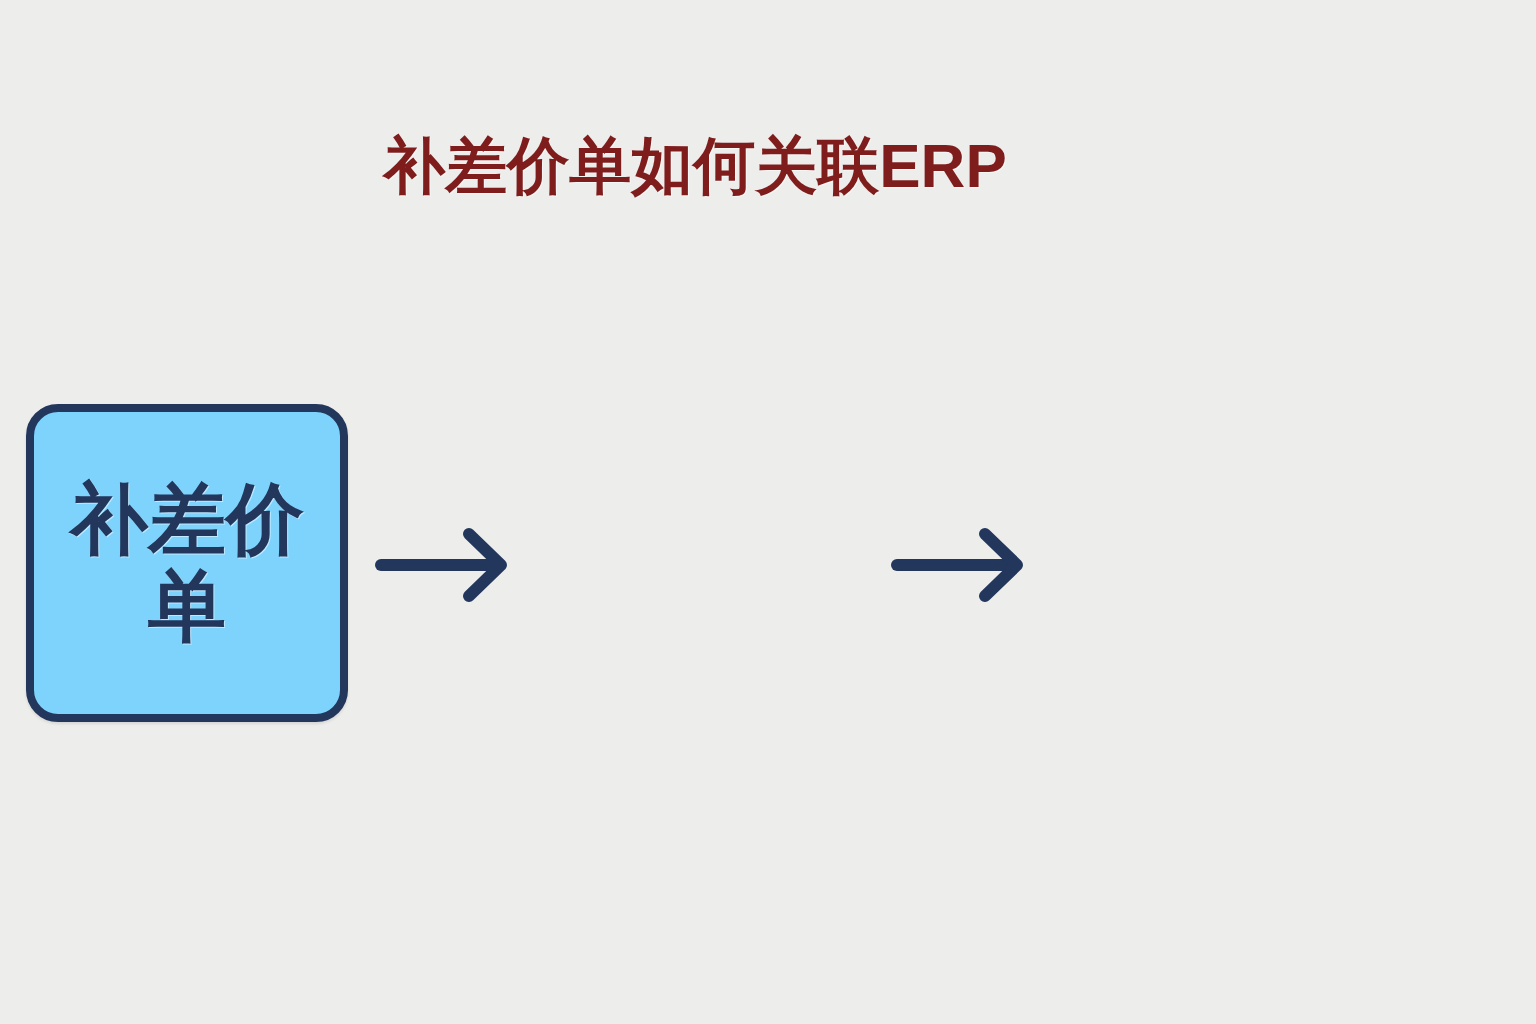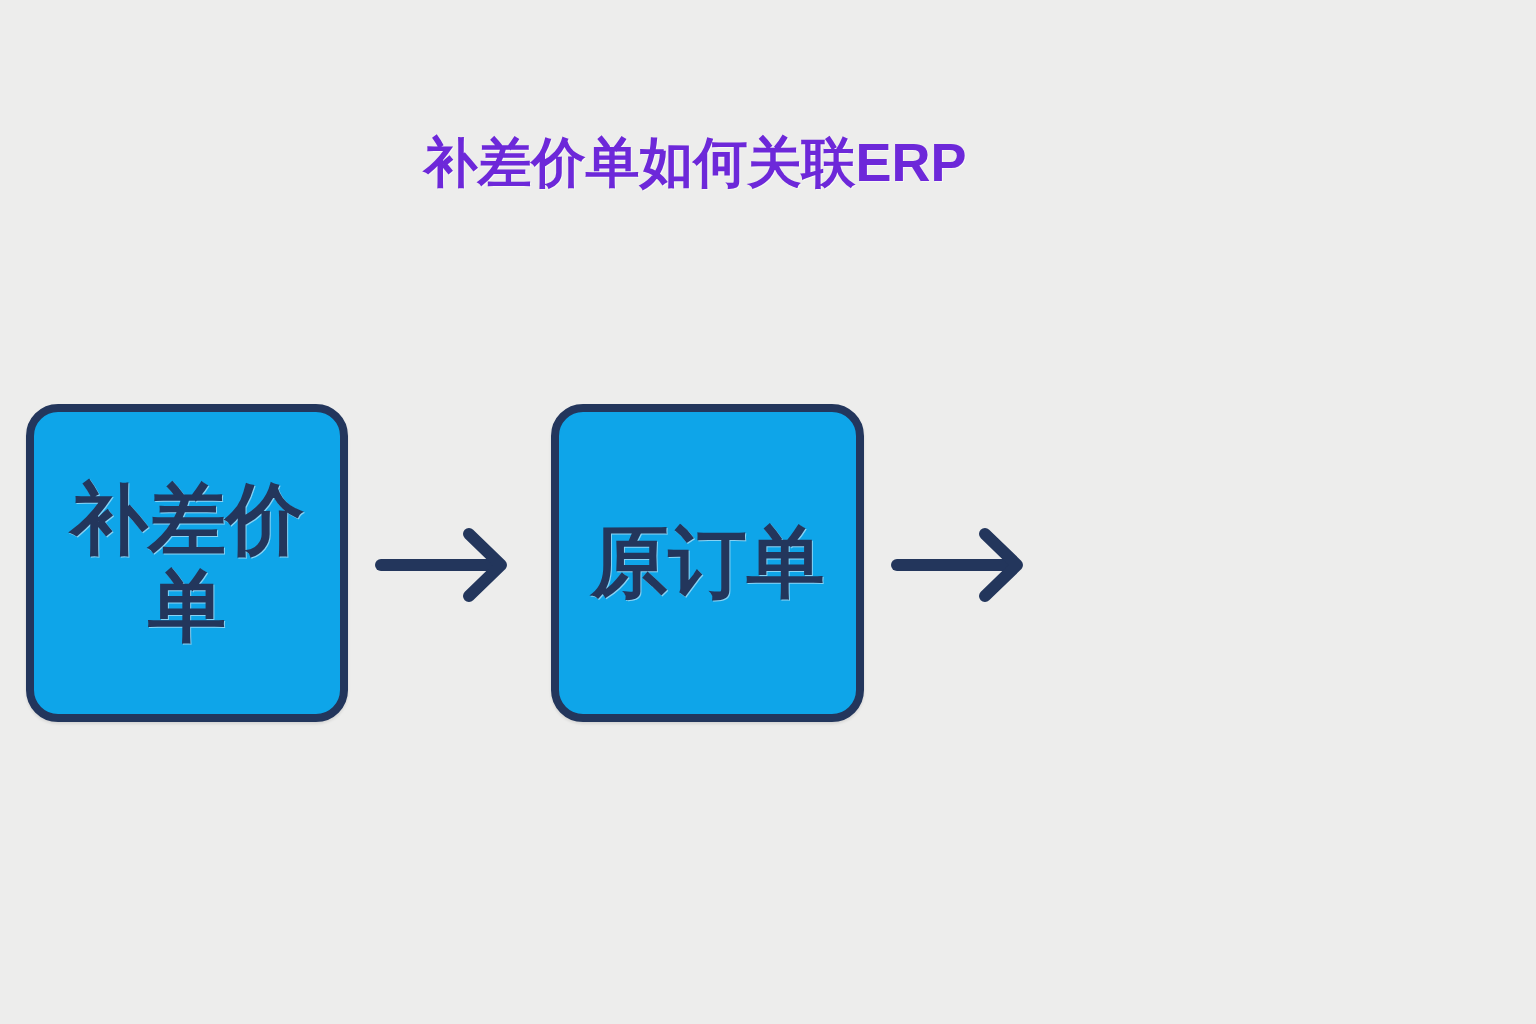--- a/index.html
+++ b/index.html
@@ -22,43 +22,43 @@
     background: #ededec;
   }
 
   
   .title {
     position: absolute;
     left: 0;
     top: 133px;
     width: 1390px;
     text-align: center;
-    font-size: 54px;
+    font-size: 62px;
     line-height: 1.08;
     font-weight: 700;
     letter-spacing: 0px;
-    color: #6d28d9;
+    color: #7f1d1d;
     white-space: nowrap;
     text-shadow: 1px 1px 0 rgba(255,255,255,0.55);
   }
 
   
   .flow {
     position: absolute;
     left: 0;
     top: 404px;
     width: 1536px;
     height: 320px;
   }
 
   .node {
     position: absolute;
     top: 0;
     height: 318px;
-    background: #0ea5e9;
+    background: #7dd3fc;
     border: 8px solid #23365c;
     border-radius: 32px;
     box-sizing: border-box;
     display: flex;
     align-items: center;
     justify-content: center;
     box-shadow: 0 2px 3px rgba(0,0,0,0.10);
   }
 
   .node-1 { left: 26px;   width: 322px; }
@@ -113,23 +113,20 @@
 
     <div class="arrow arrow-1">
       <svg width="140" height="76" viewBox="0 0 140 76" xmlns="http://www.w3.org/2000/svg">
         <g fill="none" stroke="#23365c" stroke-width="12" stroke-linecap="round" stroke-linejoin="round">
           <line x1="7" y1="39" x2="122" y2="39"></line>
           <polyline points="95,8 127,39 95,70"></polyline>
         </g>
       </svg>
     </div>
 
-    <div class="node node-2">
-      <div class="node-label">原订单</div>
-    </div>
 
     <div class="arrow arrow-2">
       <svg width="140" height="76" viewBox="0 0 140 76" xmlns="http://www.w3.org/2000/svg">
         <g fill="none" stroke="#23365c" stroke-width="12" stroke-linecap="round" stroke-linejoin="round">
           <line x1="7" y1="39" x2="122" y2="39"></line>
           <polyline points="95,8 127,39 95,70"></polyline>
         </g>
       </svg>
     </div>
 

